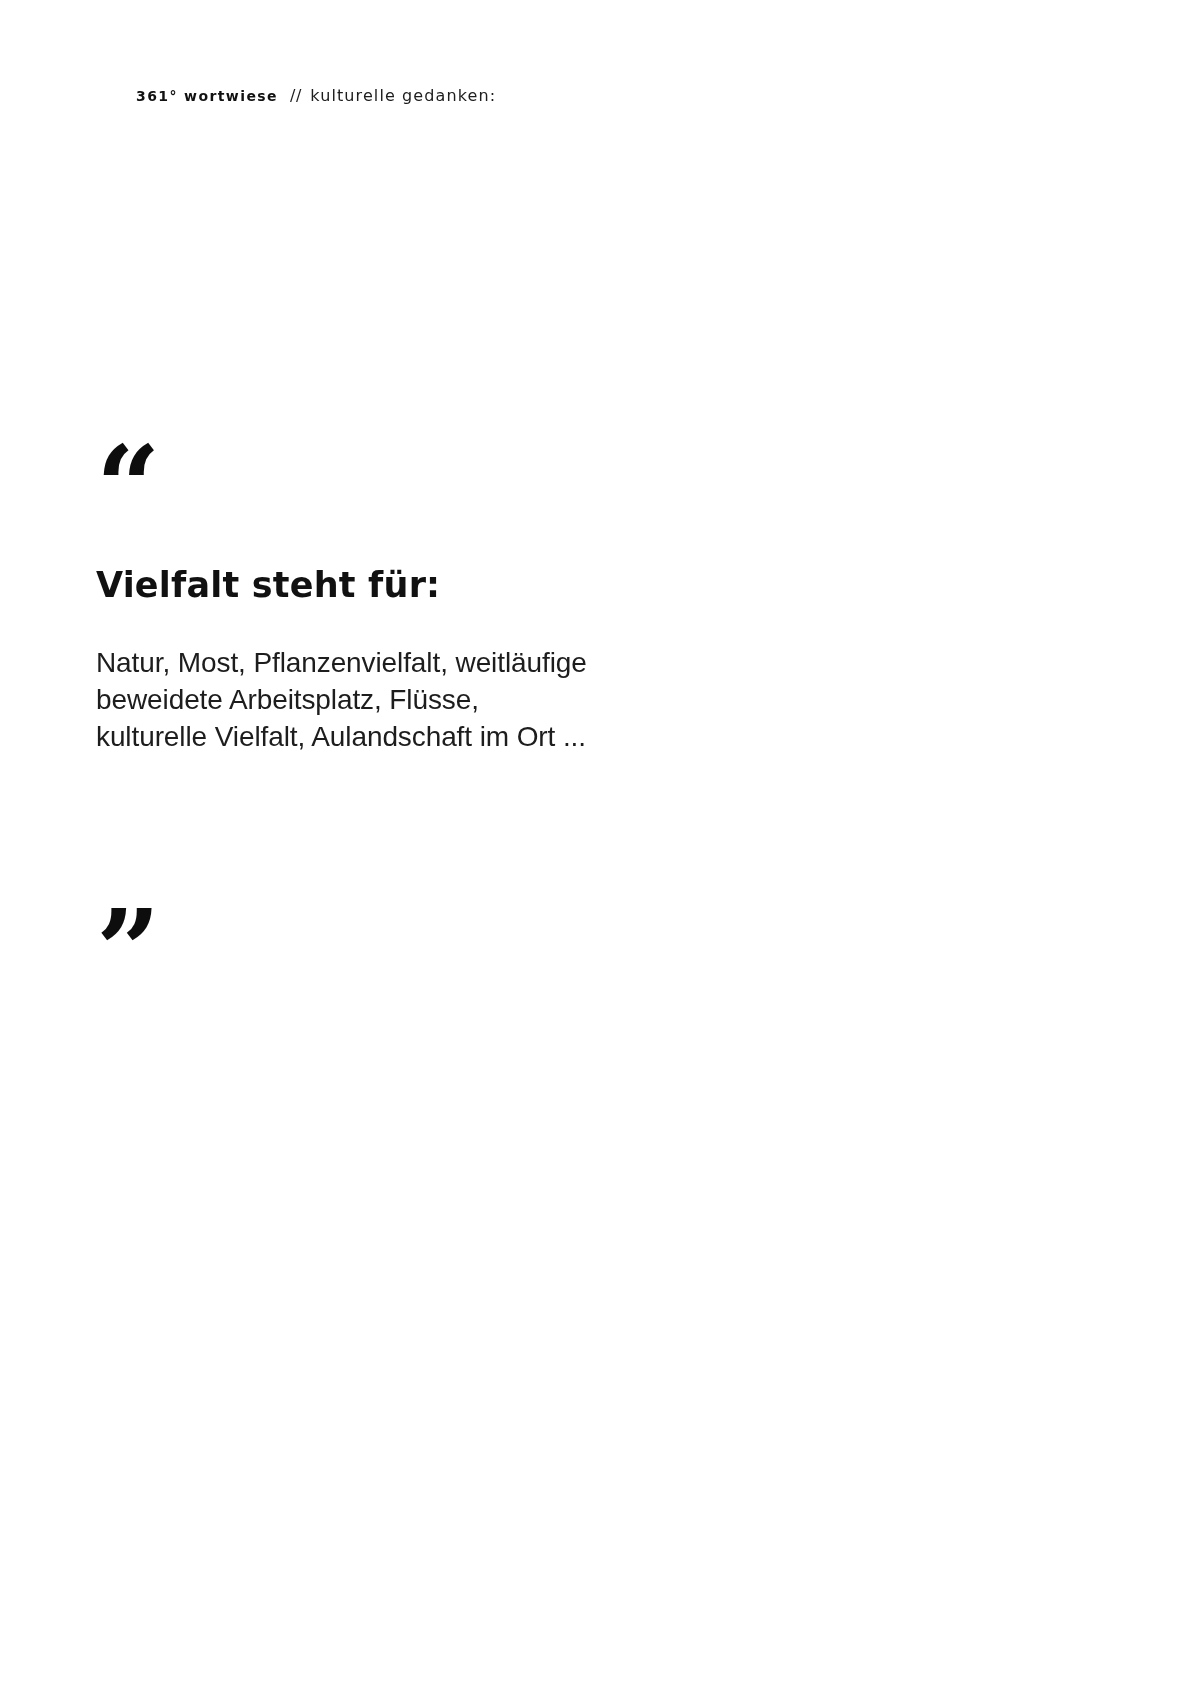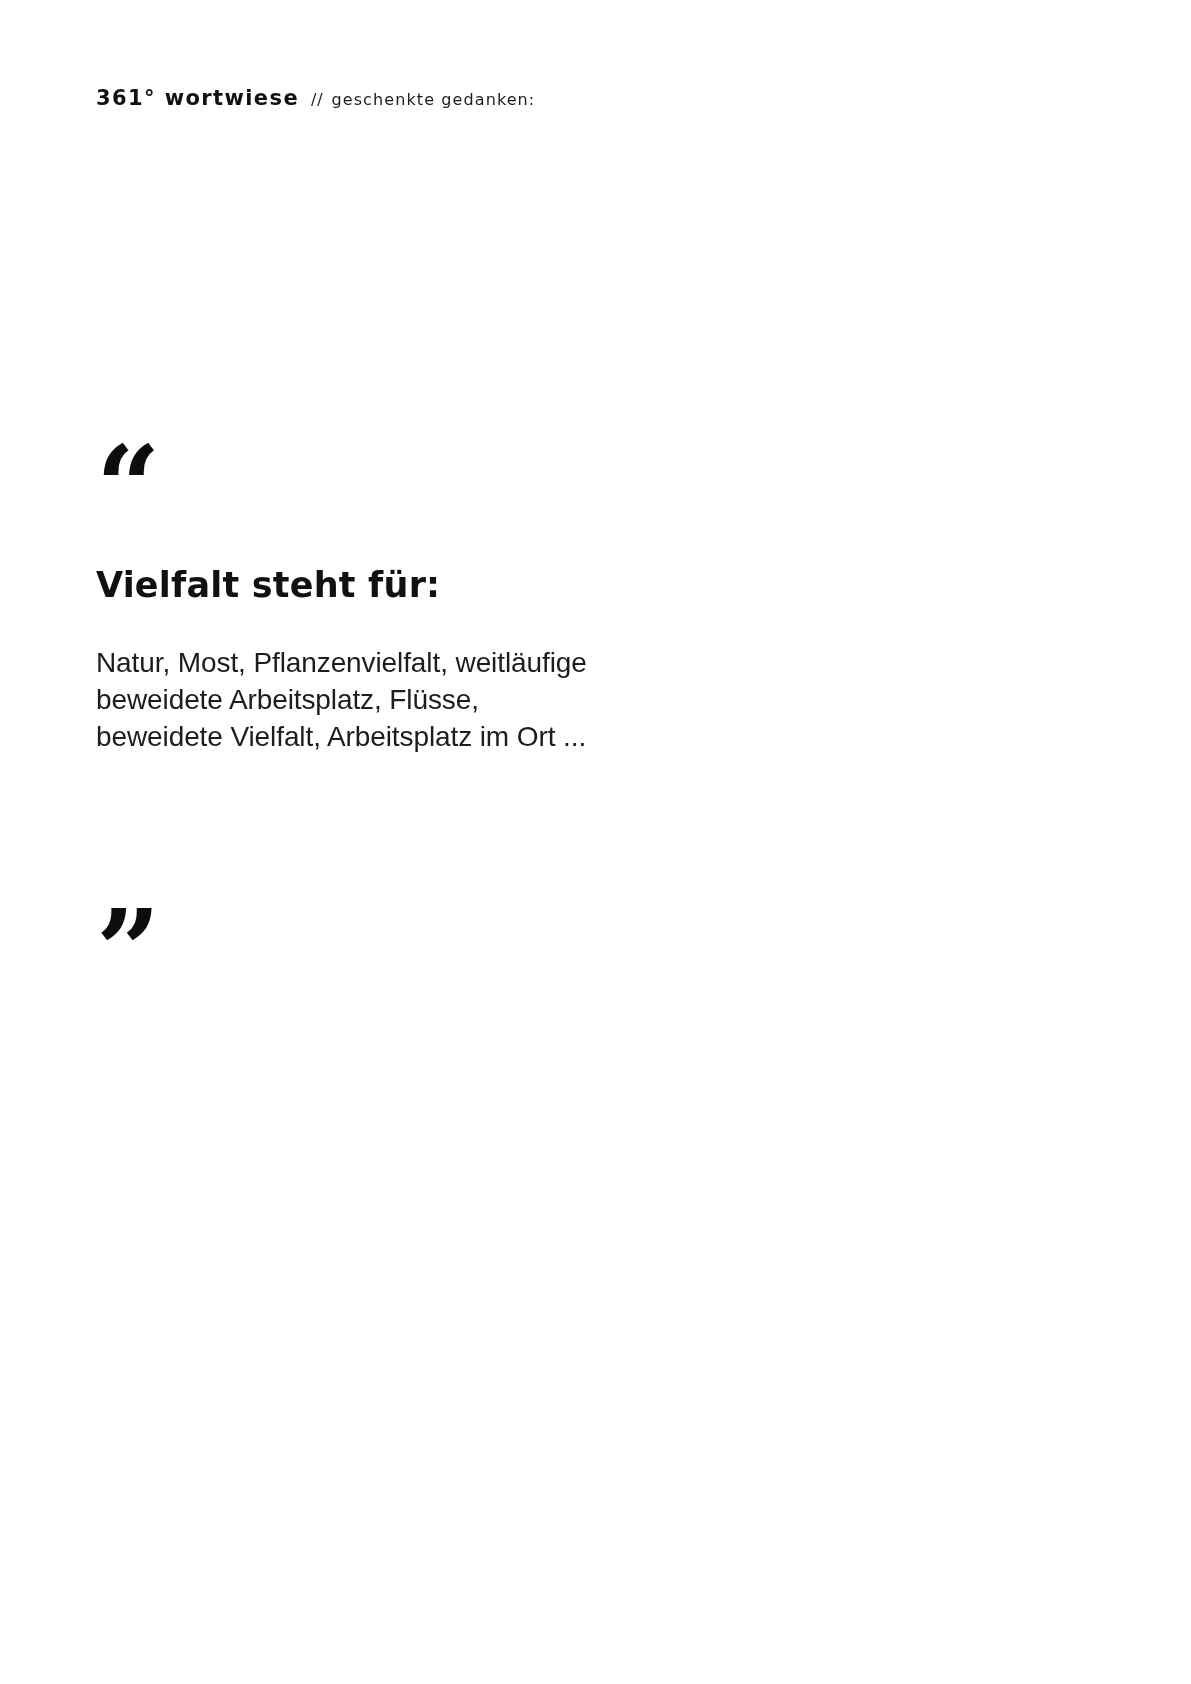--- a/index.html
+++ b/index.html
@@ -26,23 +26,24 @@
     position: absolute;
     left: 96px;
     top: 86px;
     display: flex;
     align-items: baseline;
     white-space: nowrap;
   }
   .header-brand {
     font-family: "DejaVu Sans", sans-serif;
     font-weight: 700;
-    font-size: 21px;
+    font-size: 14px;
     letter-spacing: 1.4px;
     color: #111111;
+    margin-left: 40px;
   }
   .header-sep {
     font-family: "DejaVu Sans", sans-serif;
     font-size: 16px;
     letter-spacing: 0.8px;
     color: #1d1d1d;
     margin-left: 12px;
   }
   .header-subtitle {
     font-family: "DejaVu Sans", sans-serif;
@@ -112,30 +113,30 @@
   }
 </style>
 </head>
 <body>
 
 <div class="page">
 
   <div class="header">
     <span class="header-brand">361° wortwiese</span>
     <span class="header-sep">//</span>
-    <span class="header-subtitle">geschenkte gedanken:</span>
+    <span class="header-subtitle">kulturelle gedanken:</span>
   </div>
 
   <div class="quote-block">
     <span class="quote-mark quote-open">“</span>
 
     <h1 class="quote-heading">Vielfalt steht für:</h1>
 
     <p class="quote-body">
       <span class="line">Natur, Most, Pflanzenvielfalt, weitläufige</span>
       <span class="line">beweidete Arbeitsplatz, Flüsse,</span>
-      <span class="line">beweidete Vielfalt, Arbeitsplatz im Ort ...</span>
+      <span class="line">kulturelle Vielfalt, Aulandschaft im Ort ...</span>
     </p>
   </div>
 
   <span class="quote-close">”</span>
 
 </div>
 
 </body></html>

